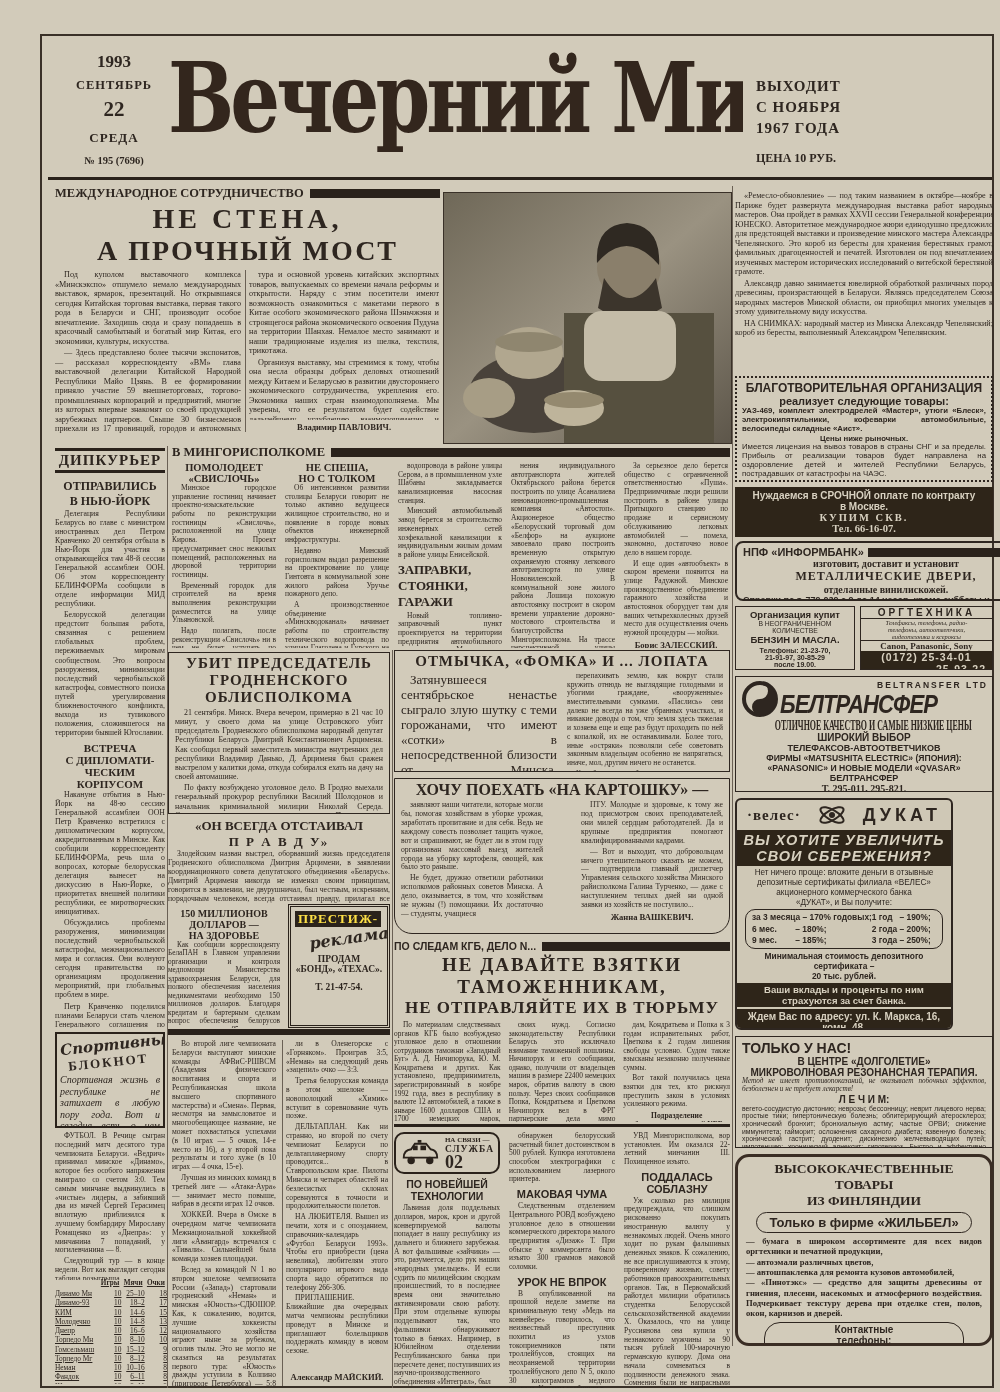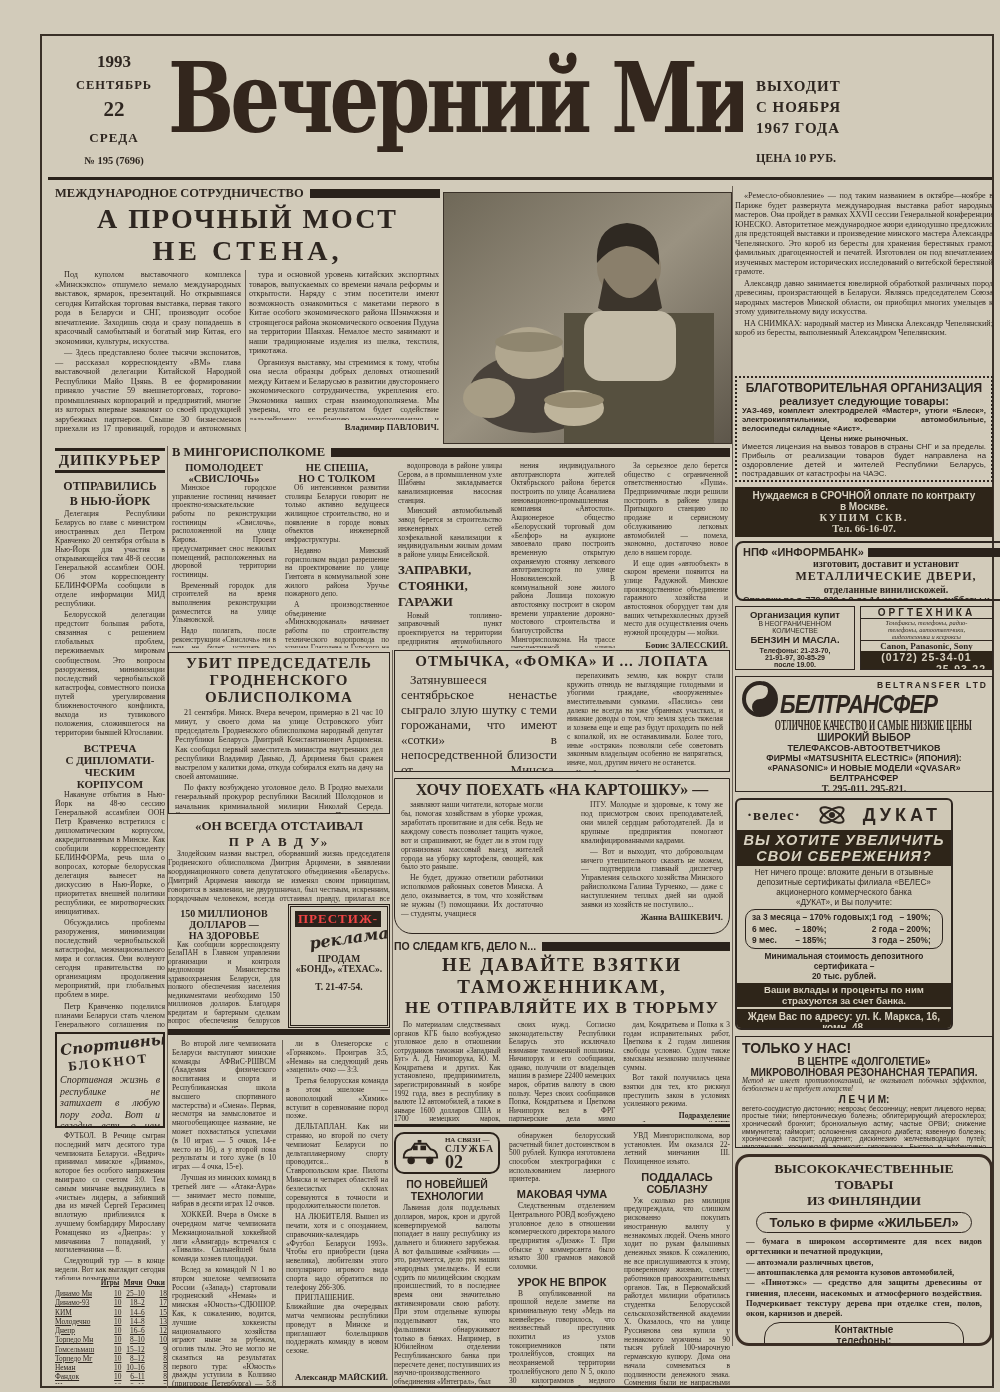--- a/index.html
+++ b/index.html
@@ -11,21 +11,21 @@
   .ctr{text-align:center;}
   .b{font-weight:bold;}
   .i{font-style:italic;}
   .sans{font-family:"Liberation Sans","DejaVu Sans",sans-serif;}
   .small{font-size:8.2px;line-height:1.16;}
   .small p{margin:0 0 2px;text-indent:9px;}
   .kicker{display:flex;align-items:center;gap:6px;}
   .kicker .bar{flex:1;height:9px;background:#2a221b;}
   .rule{background:#2a221b;}
   .vline{position:absolute;width:1px;background:#6a6054;}
-  .sig{text-align:right;font-weight:bold;font-size:8.6px;}
+  .sig{text-align:center;font-weight:bold;font-size:8.6px;}
   .boxed{border:1.5px solid #2e2620;}
   .dark{background:#2e2519;color:#d8d1c0;}
   table.std{border-collapse:collapse;width:100%;font-size:7.4px;line-height:1.25;}
   table.std td{padding:0;}
   table.std td+td{text-align:right;}
   .hl{font-weight:bold;letter-spacing:1px;}
 </style>
 </head>
 <body>
 
@@ -50,22 +50,22 @@
     <div class="b" style="font-size:15px;letter-spacing:1px;margin-top:4px;">1967 ГОДА</div>
     <div class="b" style="font-size:12px;margin-top:14px;">ЦЕНА 10 РУБ.</div>
   </div>
   <div class="abs rule" style="left:48px;top:177px;width:944px;height:3px;"></div>
 
   <div class="abs kicker" style="left:55px;top:187px;width:385px;height:13px;">
     <span class="b" style="font-size:12.5px;white-space:nowrap;">МЕЖДУНАРОДНОЕ СОТРУДНИЧЕСТВО</span>
     <span class="bar"></span>
   </div>
   <div class="abs ctr" style="left:55px;top:203px;width:385px;height:64px;">
+    <div class="hl" style="font-size:28px;letter-spacing:4px;">НЕ СТЕНА,</div>
     <div class="hl" style="font-size:28px;letter-spacing:2px;">А ПРОЧНЫЙ МОСТ</div>
-    <div class="hl" style="font-size:28px;letter-spacing:4px;">НЕ СТЕНА,</div>
   </div>
   <div class="abs small just" style="left:55px;top:270px;width:186px;height:164px;">
       <p>Под куполом выставочного комплекса «Минскэкспо» отшумело немало международных выставок, ярмарок, презентаций. Но открывшаяся сегодня Китайская торговая выставка, первая такого рода в Беларуси и СНГ, производит особое впечатление. Заходишь сюда и сразу попадаешь в красочный самобытный и богатый мир Китая, его экономики, культуры, искусства.</p>
       <p>— Здесь представлено более тысячи экспонатов, — рассказал корреспонденту «ВМ» глава выставочной делегации Китайской Народной Республики Майо Цзянь. В ее формировании приняло участие 59 внешнеторговых, торгово-промышленных корпораций и предприятий, многие из которых впервые знакомят со своей продукцией зарубежных партнеров. Свыше 30 бизнесменов приехали из 17 провинций, городов и автономных районов Китая. Демонстрируются образцы продукции машиностроительной, химической, текстильной промышленности, товаров народного потребления, бытовой электротехники, медикаментов, изделий прикладного искусства.</p>
     </div>
   <div class="abs small just" style="left:249px;top:270px;width:190px;height:150px;">
       <p>тура и основной уровень китайских экспортных товаров, выпускаемых со времени начала реформы и открытости. Наряду с этим посетители имеют возможность ознакомиться с макетами первого в Китае особого экономического района Шэньчжэня и строящегося района экономического освоения Пудуна на территории Шанхая. Немалое место занимают и наши традиционные изделия из шелка, текстиля, трикотажа.</p>
       <p>Организуя выставку, мы стремимся к тому, чтобы она несла образцы добрых деловых отношений между Китаем и Беларусью в развитии двустороннего экономического сотрудничества, укрепления его. Экономика наших стран взаимодополняема. Мы уверены, что ее результатом будет содействие дальнейшему углублению взаимопонимания и дружбы между народами Китая и Беларуси и развитию торгово-экономических связей между нашими странами.</p>
     </div>
   <div class="abs sig" style="left:249px;top:422px;width:190px;">Владимир ПАВЛОВИЧ.</div>
@@ -342,21 +342,21 @@
   </div>
 
   <div class="abs small just" style="left:172px;top:1040px;width:104px;height:346px;font-size:7.6px;">
       <p>Во второй лиге чемпионата Беларуси выступают минские команды АФВиС-РШВСМ (Академия физического воспитания и спорта и Республиканская школа высшего спортивного мастерства) и «Смена». Первая, несмотря на замысловатое и многообещающее название, не может похвастаться успехами (в 10 играх — 5 очков, 14-е место из 16), а у второй пока результаты и того хуже (в 10 играх — 4 очка, 15-е).</p>
       <p>Лучшая из минских команд в третьей лиге — «Атака-Аура» — занимает место повыше, набрав в десяти играх 12 очков.</p>
       <p>ХОККЕЙ. Вчера в Омске в очередном матче чемпионата Межнациональной хоккейной лиги «Авангард» встречался с «Тивали». Сильнейшей была команда хозяев площадки.</p>
       <p>Вслед за командой N 1 во втором эшелоне чемпионата России («Запад») стартовали гродненский «Неман» и минская «Юность»-СДЮШОР. Как, к сожалению, водится, лучшие хоккеисты национального хозяйства играют ныне за рубежом, оголив тылы. Это не могло не сказаться на результатах первого тура: «Юность» дважды уступила в Колпино (пригороде Петербурга) — 5:8 и 2:5, а гродненцы игра-</p>
     </div>
   <div class="abs small just" style="left:286px;top:1040px;width:102px;height:330px;font-size:7.6px;">
       <p>ли в Оленегорске с «Горняком». Проиграв 3:5, «Неман» на следующий день «зацепил» очко — 3:3.</p>
-      <p>Третья белорусская команда в этом эшелоне — новополоцкий «Химик» вступит в соревнование пород позже.</p>
+      <p>Третья белорусская команда в этом эшелоне — новополоцкий «Химик» вступит в соревнование чуть позже.</p>
       <p>ДЕЛЬТАПЛАН. Как ни странно, но второй по счету чемпионат Беларуси по дельтапланерному спорту проводится... в Ставропольском крае. Пилоты Минска и четырех областей на безлесистых склонах соревнуются в точности и продолжительности полетов.</p>
       <p>НА ЛЮБИТЕЛЯ. Вышел из печати, хотя и с опозданием, справочник-календарь «Футбол Беларуси 1993». Чтобы его приобрести (цена невелика), любителям этого популярного игрового вида спорта надо обратиться по телефону 266-306.</p>
       <p>ПРИГЛАШЕНИЕ. Ближайшие два очередных матча чемпионы республики проведут в Минске и приглашают болельщиков поддержать команду в новом сезоне.</p>
     </div>
   <div class="abs sig" style="left:286px;top:1372px;width:102px;">Александр МАЙСКИЙ.</div>
 
   <div class="abs kicker" style="left:172px;top:446px;width:558px;height:13px;">
     <span class="b" style="font-size:12.5px;white-space:nowrap;">В МИНГОРИСПОЛКОМЕ</span>
     <span class="bar"></span>
   </div>
@@ -426,21 +426,21 @@
   <div class="abs" style="left:168px;top:908px;width:112px;height:120px;">
     <div class="b ctr" style="font-size:10px;">150 МИЛЛИОНОВ</div>
     <div class="b ctr" style="font-size:10px;">ДОЛЛАРОВ —</div>
     <div class="b ctr" style="font-size:10px;">НА ЗДОРОВЬЕ</div>
     <div class="small just" style="font-size:7.3px;">
         <p>Как сообщили корреспонденту БелаПАН в Главном управлении организации и контроля медпомощи Министерства здравоохранения Беларуси, для полного обеспечения населения медикаментами необходимо 150 миллионов долларов. Благодаря кредитам и бартерным сделкам вопрос обеспечения белорусов лекарствами на 85 процентов должен быть решен.</p>
       </div>
 
   </div>
   <div class="abs" style="left:288px;top:904px;width:102px;height:124px;border:3px double #2a221b;padding:2px 4px;box-sizing:border-box;">
-    <div class="b" style="font-size:13px;letter-spacing:1px;background:#2a221b;color:#ef4444;display:inline-block;padding:0 3px;">ПРЕСТИЖ-</div>
+    <div class="b" style="font-size:13px;letter-spacing:1px;background:#2a221b;color:#fde047;display:inline-block;padding:0 3px;">ПРЕСТИЖ-</div>
     <div class="b i" style="font-family:'DejaVu Serif',serif;font-size:16px;transform:rotate(-8deg);margin:2px 0 6px 14px;">реклама</div>
     <div class="b ctr" style="font-size:9.5px;">ПРОДАМ</div>
     <div class="b ctr" style="font-size:9.5px;">«БОНД», «ТЕХАС».</div>
     <div class="b ctr" style="font-size:9.5px;margin-top:8px;">Т. 21-47-54.</div>
   </div>
   <div class="abs rule" style="left:168px;top:1029px;width:222px;height:6px;"></div>
 
   <div class="abs boxed" style="left:394px;top:650px;width:336px;height:122px;padding:2px 6px;box-sizing:border-box;">
     <div class="b ctr" style="font-size:15px;letter-spacing:1px;">ОТМЫЧКА, «ФОМКА» И ... ЛОПАТА</div>
     <div style="display:flex;gap:10px;margin-top:2px;">

